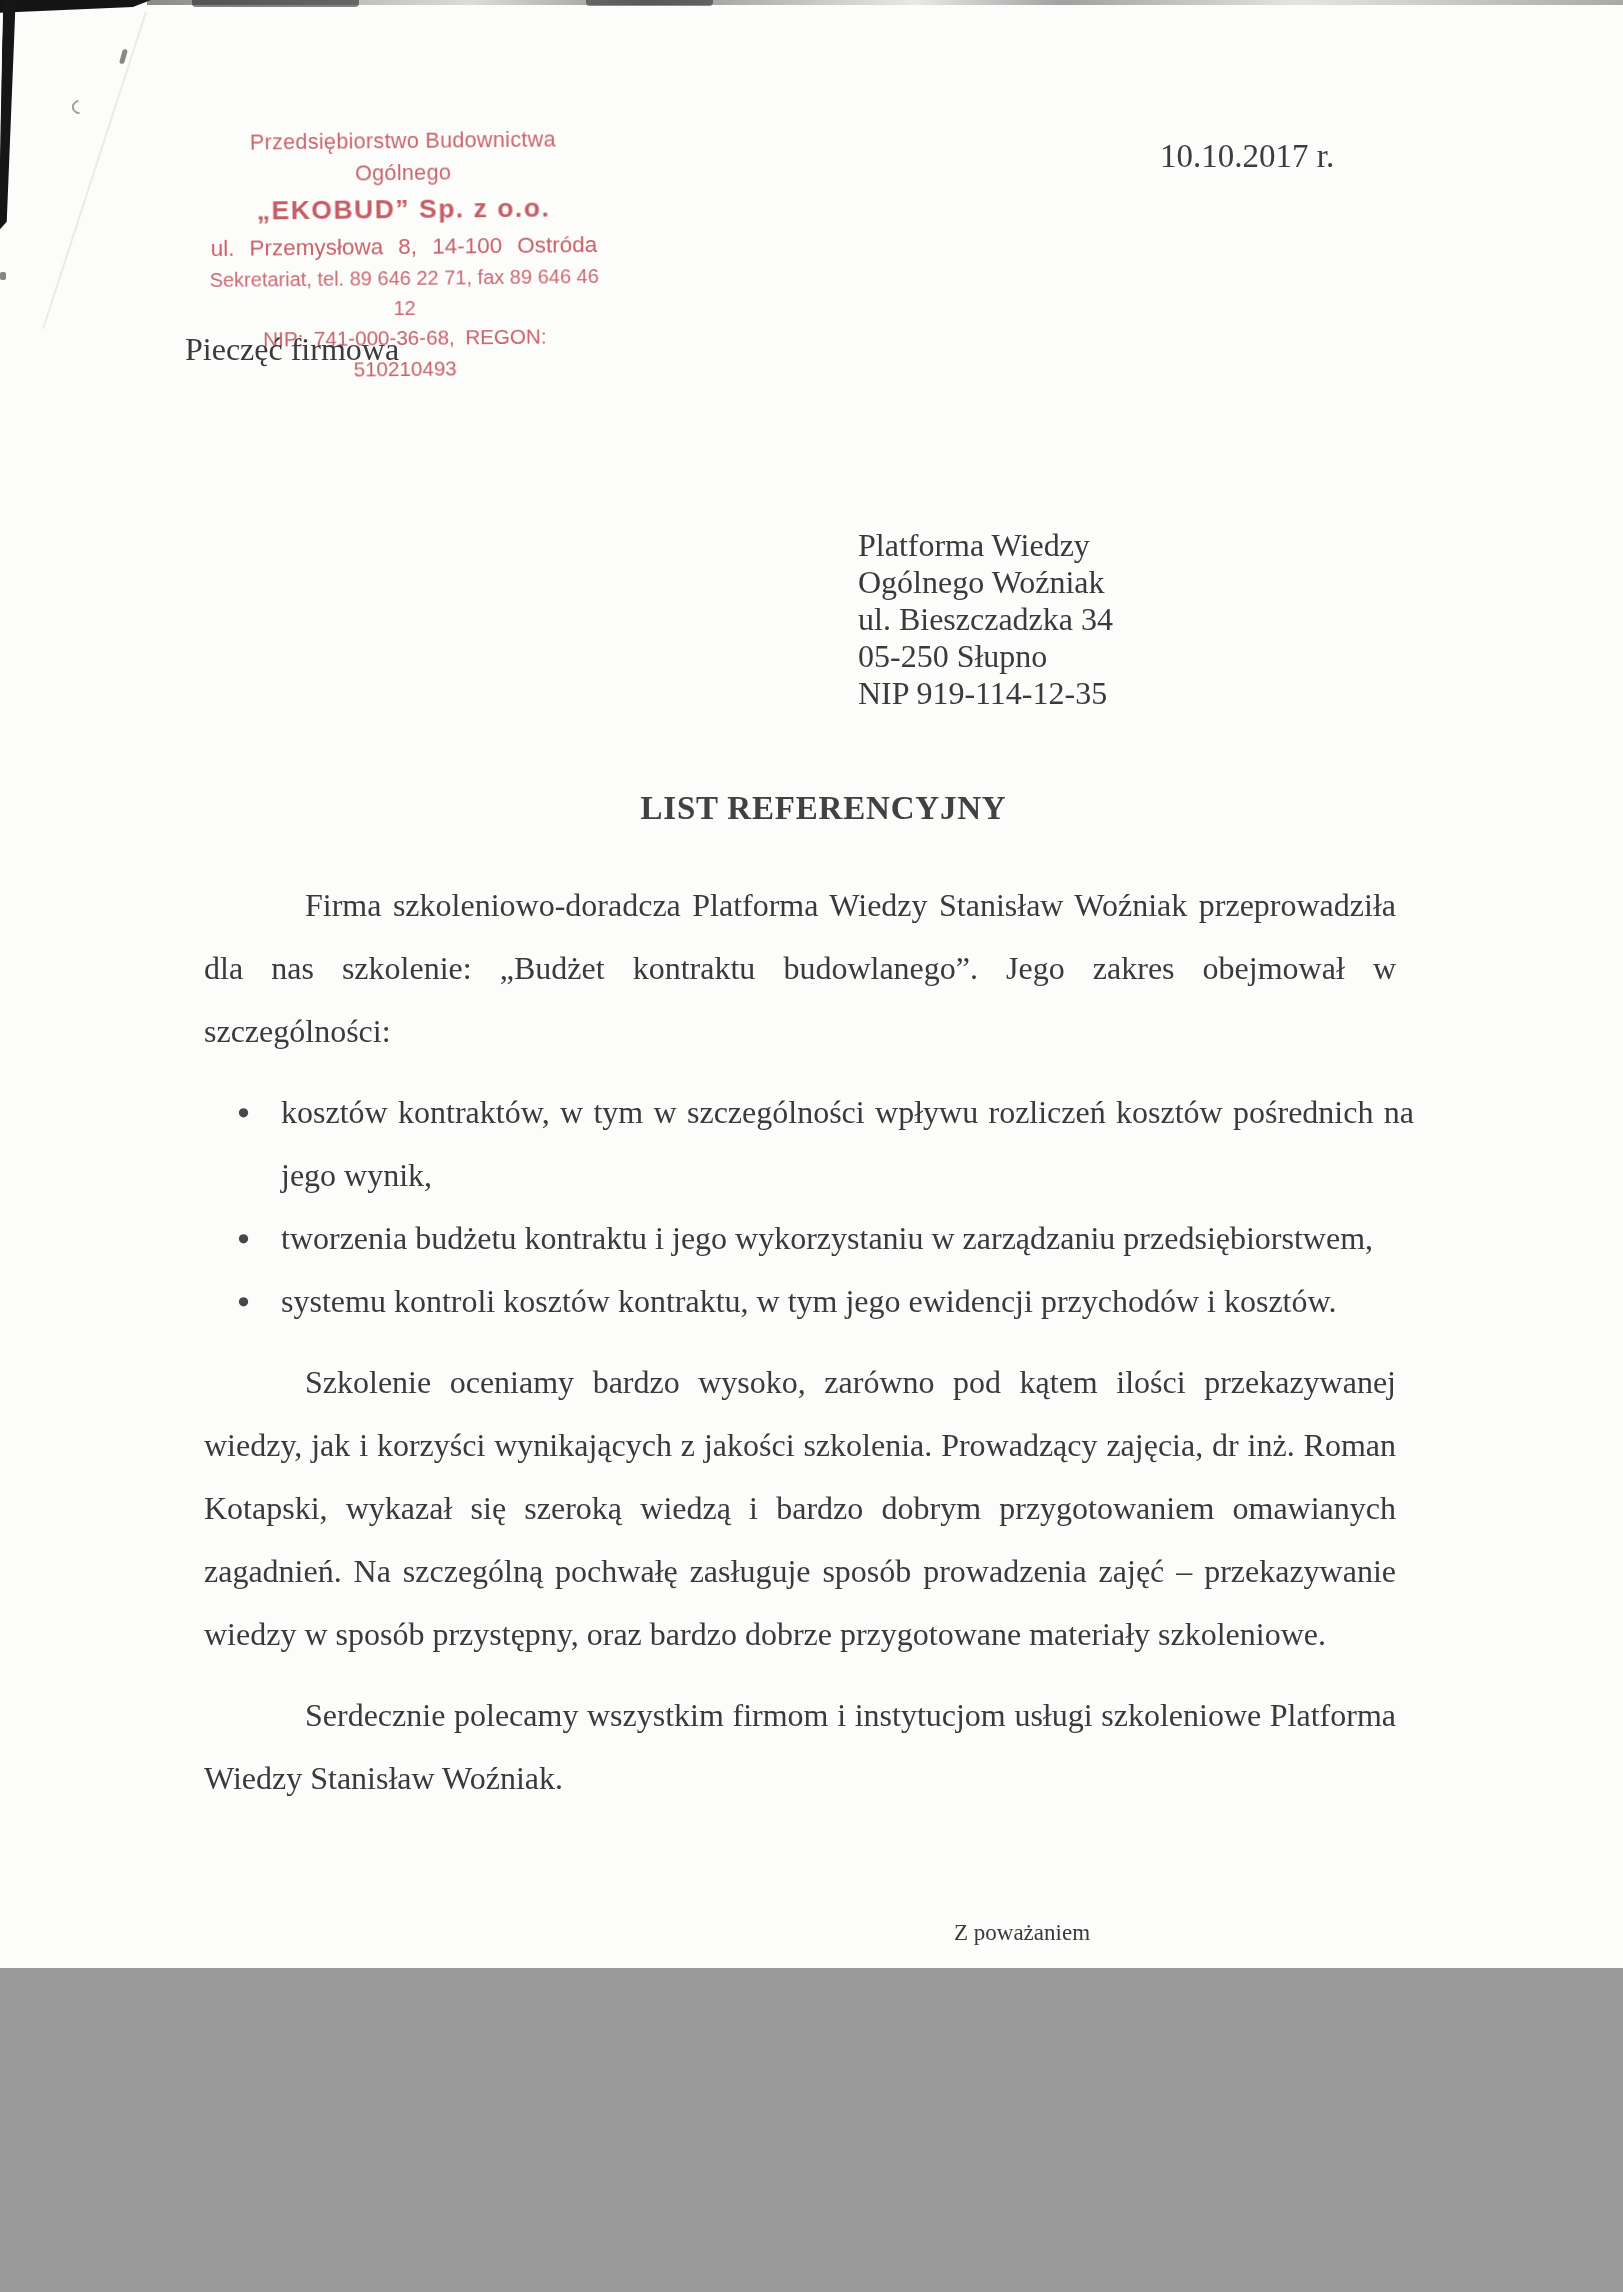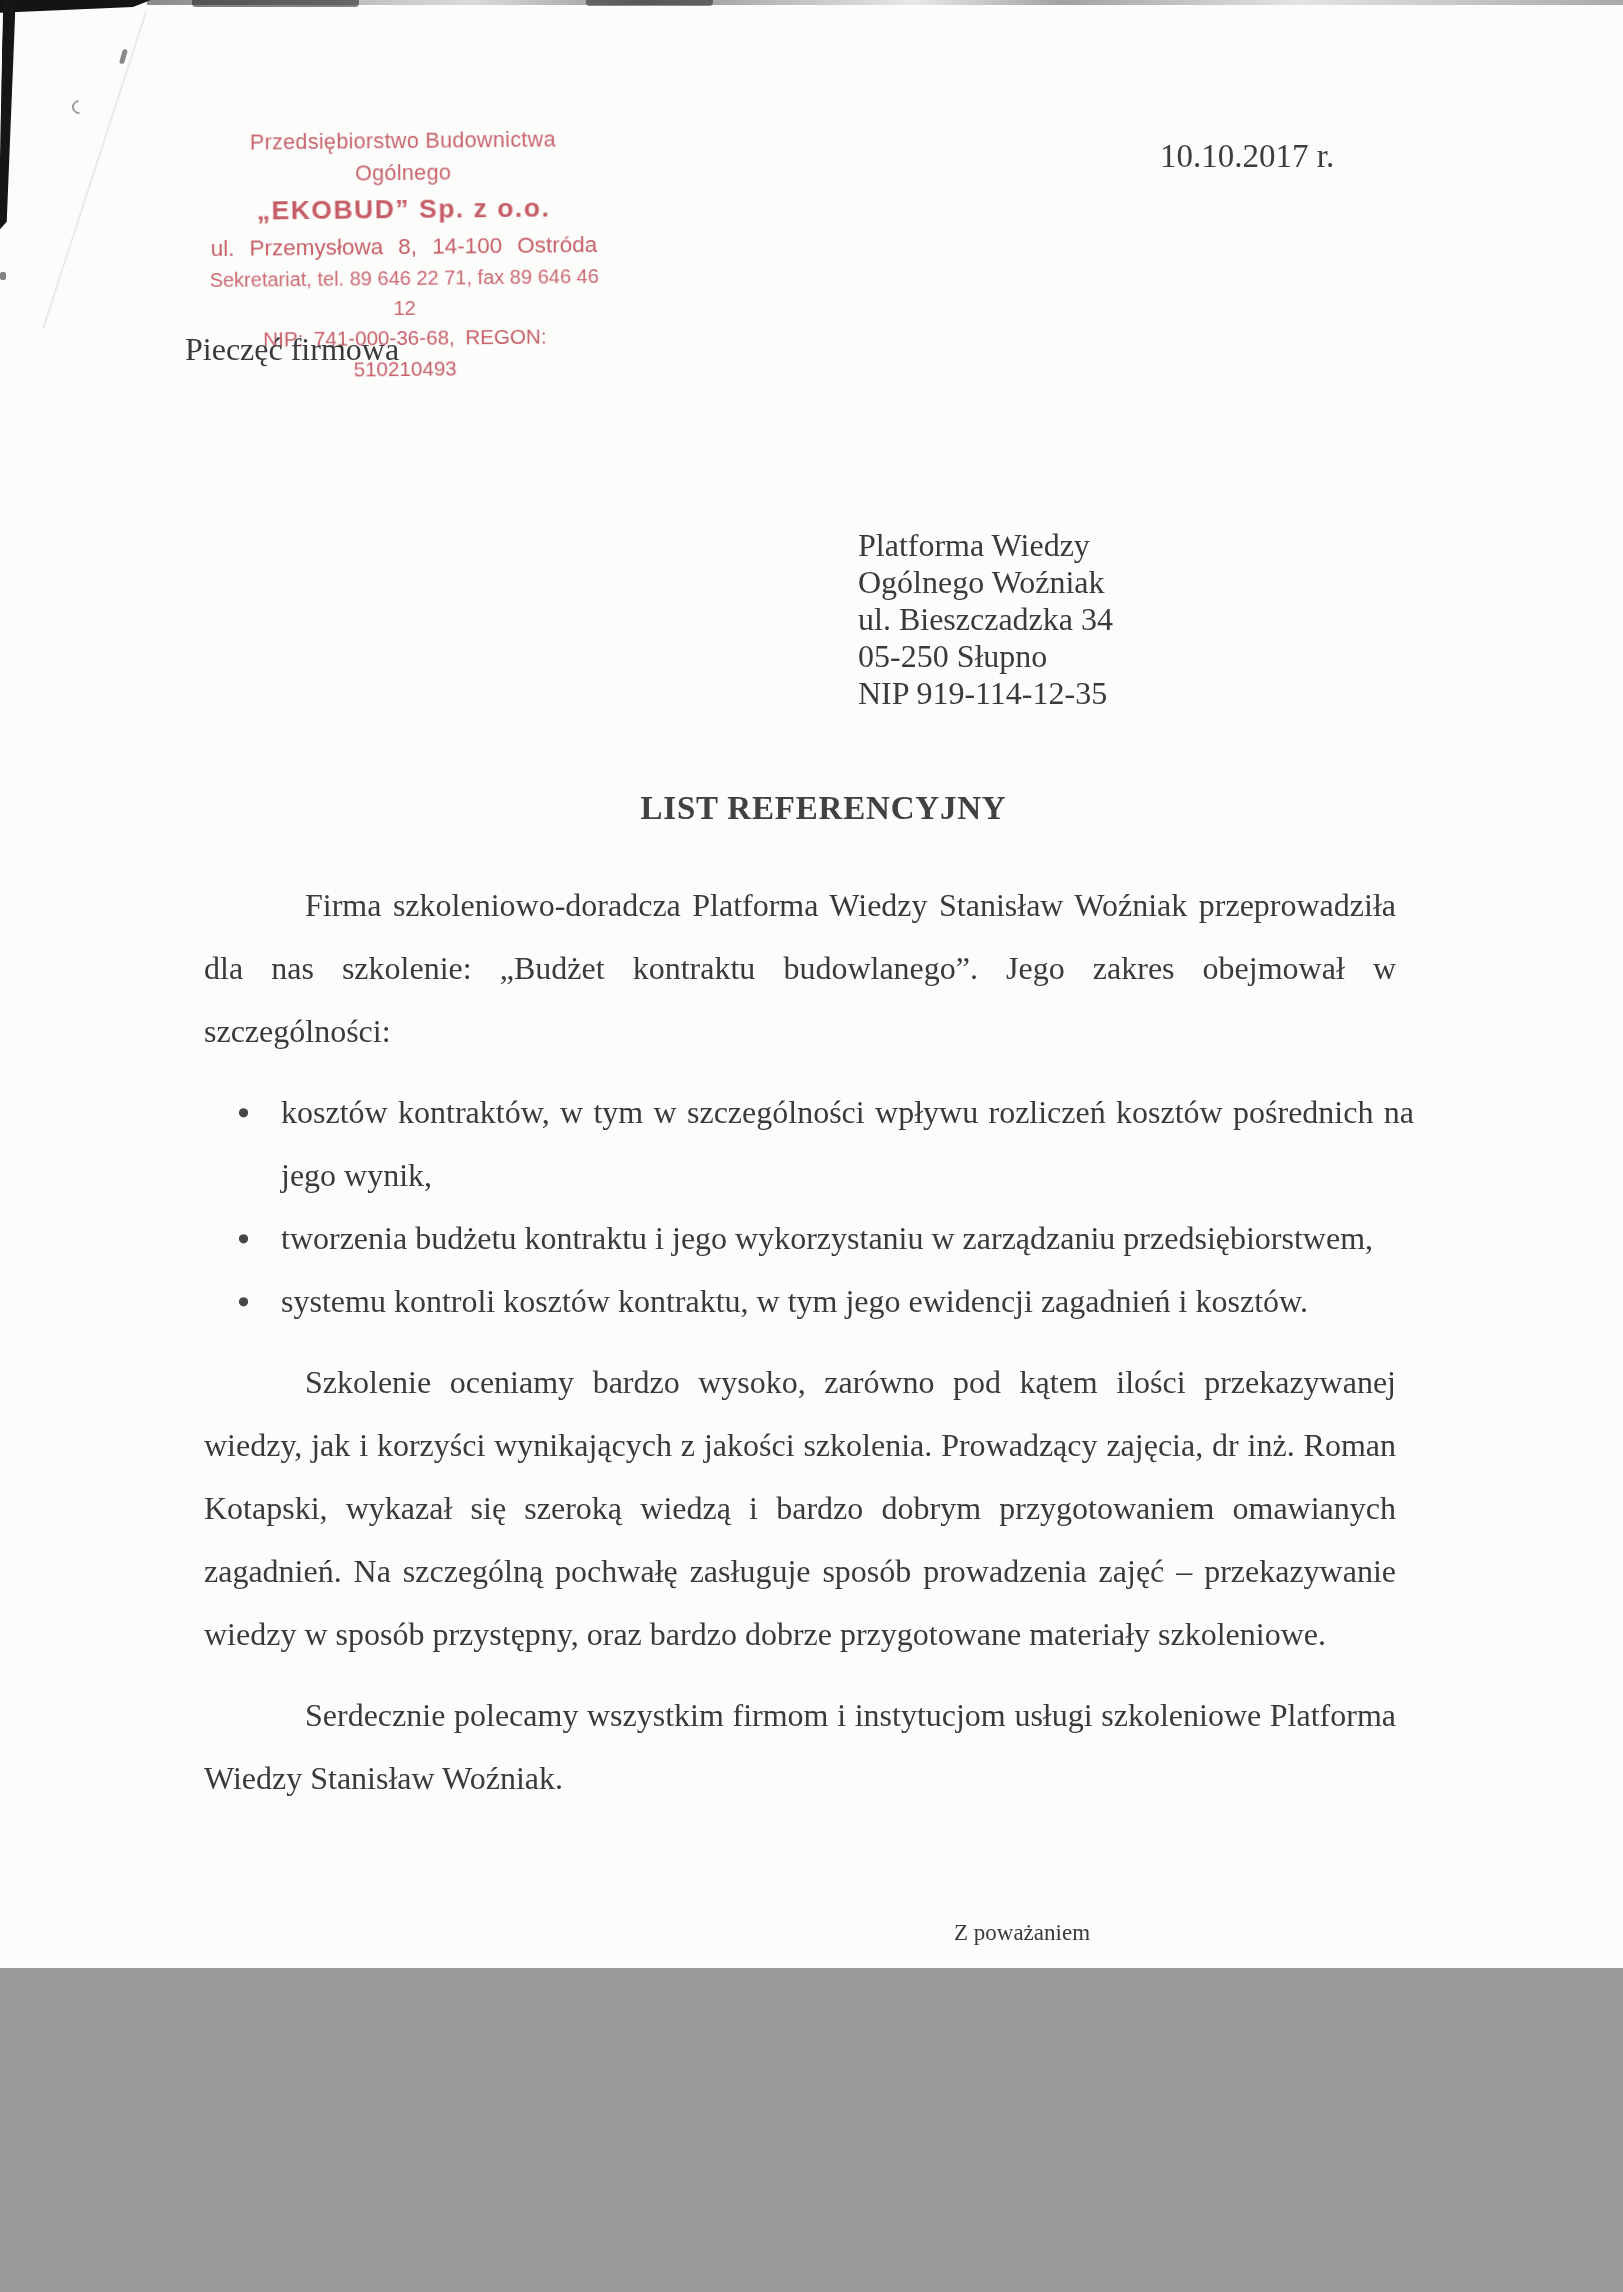--- a/index.html
+++ b/index.html
@@ -116,21 +116,21 @@
       <div class="bullet-row">
         <span class="bullet-dot">●</span>
         <span>kosztów kontraktów, w tym w szczególności wpływu rozliczeń kosztów pośrednich na jego wynik,</span>
       </div>
       <div class="bullet-row">
         <span class="bullet-dot">●</span>
         <span>tworzenia budżetu kontraktu i jego wykorzystaniu w zarządzaniu przedsiębiorstwem,</span>
       </div>
       <div class="bullet-row">
         <span class="bullet-dot">●</span>
-        <span>systemu kontroli kosztów kontraktu, w tym jego ewidencji zagadnień i kosztów.</span>
+        <span>systemu kontroli kosztów kontraktu, w tym jego ewidencji przychodów i kosztów.</span>
       </div>
     </div>
     <p>Szkolenie oceniamy bardzo wysoko, zarówno pod kątem ilości przekazywanej wiedzy, jak i korzyści wynikających z jakości szkolenia. Prowadzący zajęcia, dr inż. Roman Kotapski, wykazał się szeroką wiedzą i bardzo dobrym przygotowaniem omawianych zagadnień. Na szczególną pochwałę zasługuje sposób prowadzenia zajęć – przekazywanie wiedzy w sposób przystępny, oraz bardzo dobrze przygotowane materiały szkoleniowe.</p>
     <p>Serdecznie polecamy wszystkim firmom i instytucjom usługi szkoleniowe Platforma Wiedzy Stanisław Woźniak.</p>
   </div>
 
   <div class="closing-salutation">Z poważaniem</div>
 
   <svg class="signature-svg" width="608" height="294" viewBox="0 0 620 300">
     <g fill="none" stroke-linecap="round">

